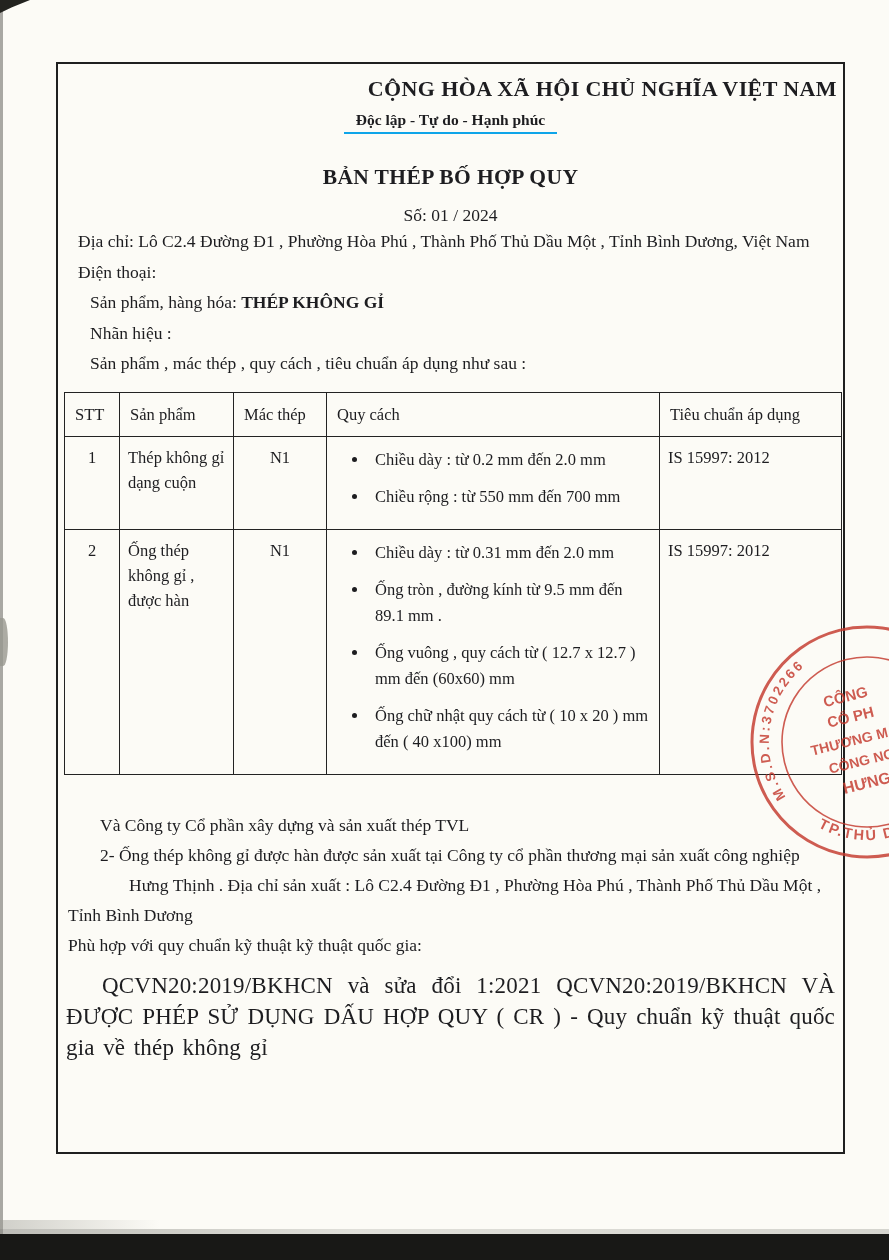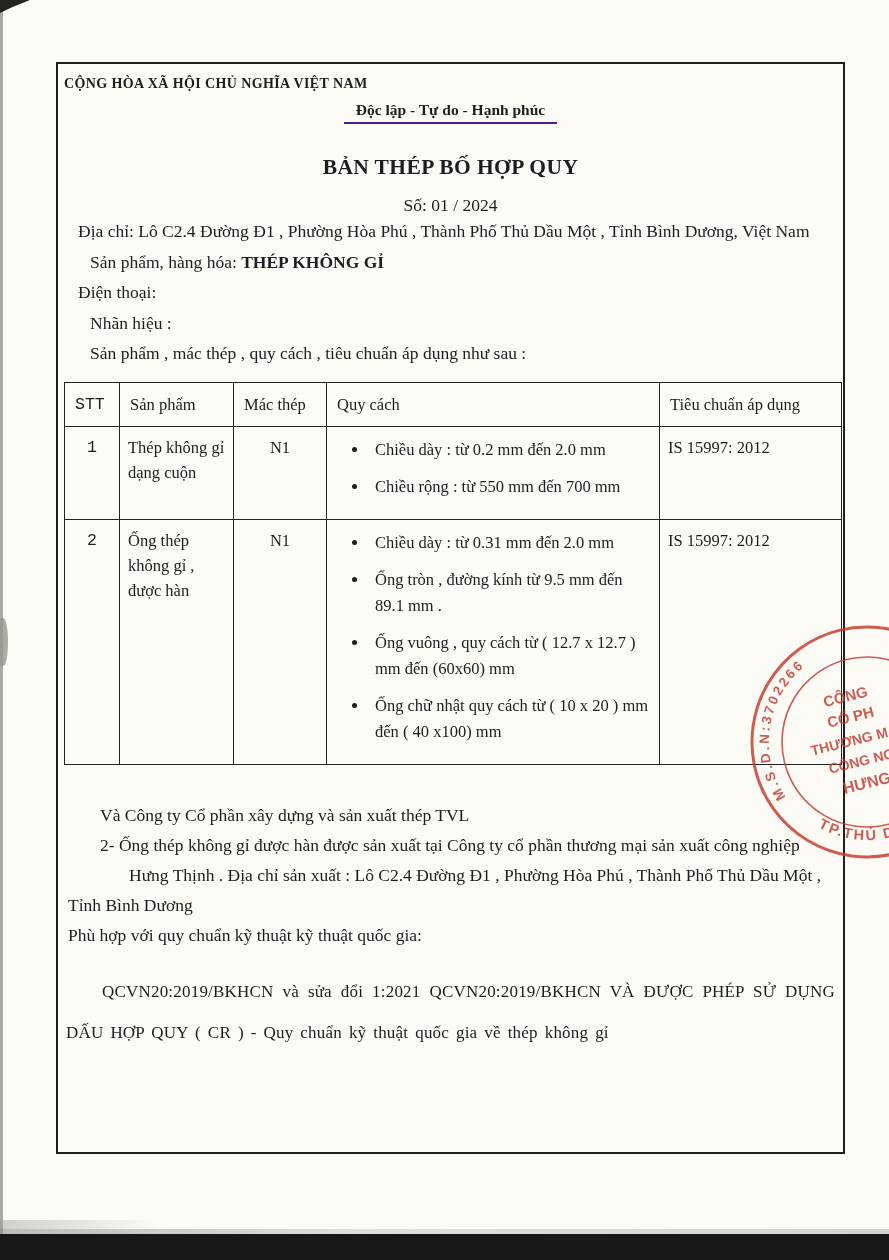--- a/index.html
+++ b/index.html
@@ -14,49 +14,49 @@
     background:#fcfbf6;
   }
   
   .frame{
     position:absolute;left:56px;top:62px;
     width:789px;height:1092px;
     border:2px solid #1f1f1f;
     box-sizing:border-box;
     padding:8px 6px 0 6px;
   }
-  .motto1{text-align:left;font-weight:bold;font-size:14px;letter-spacing:.4px;margin:4px 0 0;}
+  .motto1{text-align:right;font-weight:bold;font-size:22px;letter-spacing:.4px;margin:4px 0 0;}
   .motto2{text-align:center;font-weight:bold;font-size:15.5px;margin:9px 0 0;}
-  .motto2 span{display:inline-block;border-bottom:2px solid #4c1d95;padding:0 12px 3px;}
+  .motto2 span{display:inline-block;border-bottom:2px solid #0ea5e9;padding:0 12px 3px;}
   .title{text-align:center;font-weight:bold;font-size:21.5px;letter-spacing:.4px;margin:31px 0 0;}
   .doc-no{text-align:center;font-size:17.5px;margin:15px 0 0;}
   .para{margin:0 0 0 14px;line-height:30.5px;font-size:17.5px;}
   .para.first{margin-top:11px;}
   .indent2{margin-left:26px;}
   .b{font-weight:bold;}
   table.products{
     width:777px;border-collapse:collapse;table-layout:fixed;
     margin:13px 0 0 0;font-size:16.5px;
   }
   table.products th,table.products td{
     border:1.6px solid #232323;vertical-align:top;
     padding:8px 8px;line-height:25px;
   }
   table.products th{font-weight:normal;text-align:left;padding:9px 10px;}
-  th.c-stt,td.c-stt{text-align:center;font-family:Liberation Mono, monospace;}
+  th.c-stt,td.c-stt{text-align:center;}
   td.c-mac{text-align:center;}
   ul.specs{margin:2px 0 0 0;padding-left:34px;}
   ul.specs li{margin:0 0 11px 0;padding-left:6px;line-height:26px;}
   .notes{margin-top:35px;}
   .note{margin:0 14px 0 36px;line-height:30px;font-size:17.5px;}
   .note .hang{display:block;}
   .note2{padding-left:29px;text-indent:-29px;}
   .flush{margin-left:4px;}
   .final{
-    margin:20px 2px 0 2px;line-height:41px;font-size:17px;
+    margin:9px 2px 0 2px;line-height:31px;font-size:23px;
     text-align:justify;text-align-last:left;text-indent:36px;
     letter-spacing:.2px;word-spacing:2.5px;
   }
   
   .seal{position:absolute;left:741px;top:616px;width:252px;height:252px;opacity:.82;}
   .seal text{font-family:"Liberation Sans","DejaVu Sans",sans-serif;font-weight:bold;}
   
   .band-bottom{position:absolute;left:0;bottom:0;width:100%;height:26px;background:#181816;}
   .band-smear{position:absolute;left:0;bottom:26px;width:100%;height:5px;
     background:linear-gradient(90deg,#8a8a84,#c9c9c2 40%,#b5b5ae);opacity:.55;}
@@ -77,25 +77,25 @@
 
     <div class="motto1">CỘNG HÒA XÃ HỘI CHỦ NGHĨA VIỆT NAM</div>
     <div class="motto2">
       <span>Độc lập - Tự do - Hạnh phúc</span>
     </div>
 
     <div class="title">BẢN THÉP BỐ HỢP QUY</div>
     <div class="doc-no">Số: 01 / 2024</div>
 
     <p class="para">Địa chỉ: Lô C2.4 Đường Đ1 , Phường Hòa Phú , Thành Phố Thủ Dầu Một , Tỉnh Bình Dương, Việt Nam</p>
+    <p class="para">Điện thoại:</p>
     <p class="para indent2">
       <span>Sản phẩm, hàng hóa:</span>
       <span class="b">THÉP KHÔNG GỈ</span>
     </p>
-    <p class="para">Điện thoại:</p>
     <p class="para indent2">Nhãn hiệu :</p>
     <p class="para indent2">Sản phẩm , mác thép , quy cách , tiêu chuẩn áp dụng như sau :</p>
 
     <table class="products">
       <colgroup>
         <col style="width:55px">
           <col style="width:114px">
           <col style="width:93px">
         <col style="width:333px">
           <col style="width:182px">

